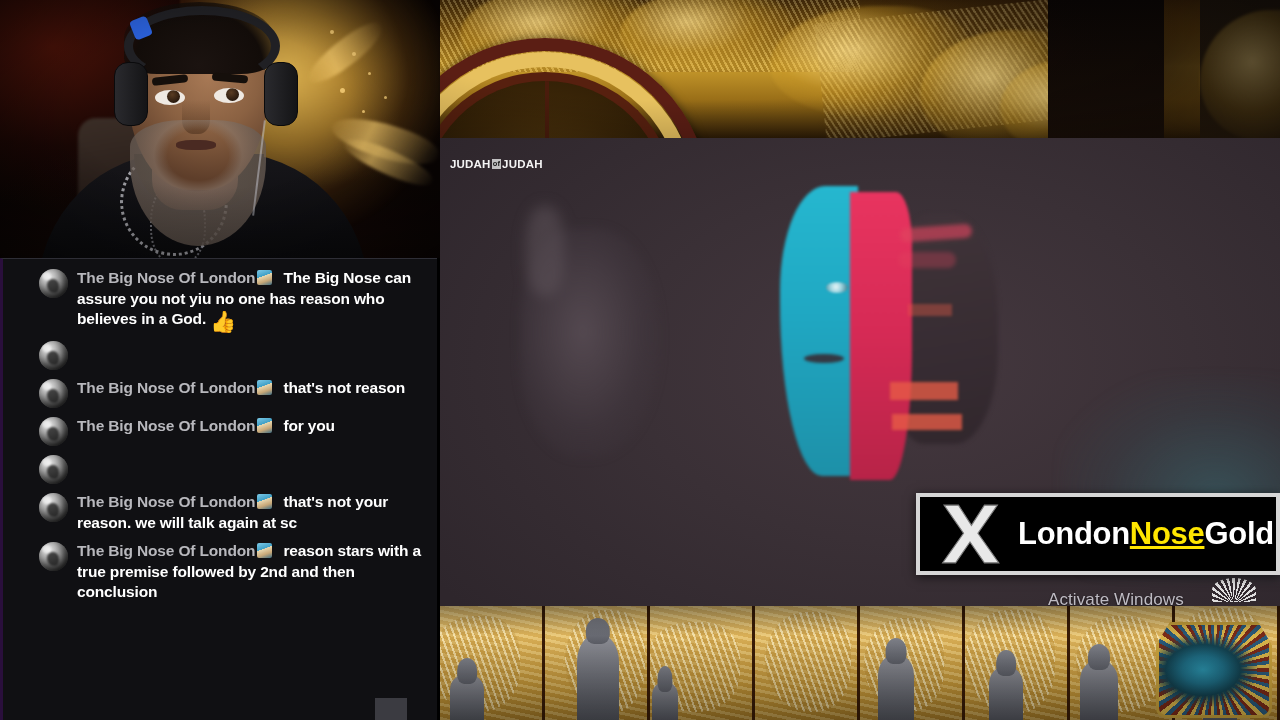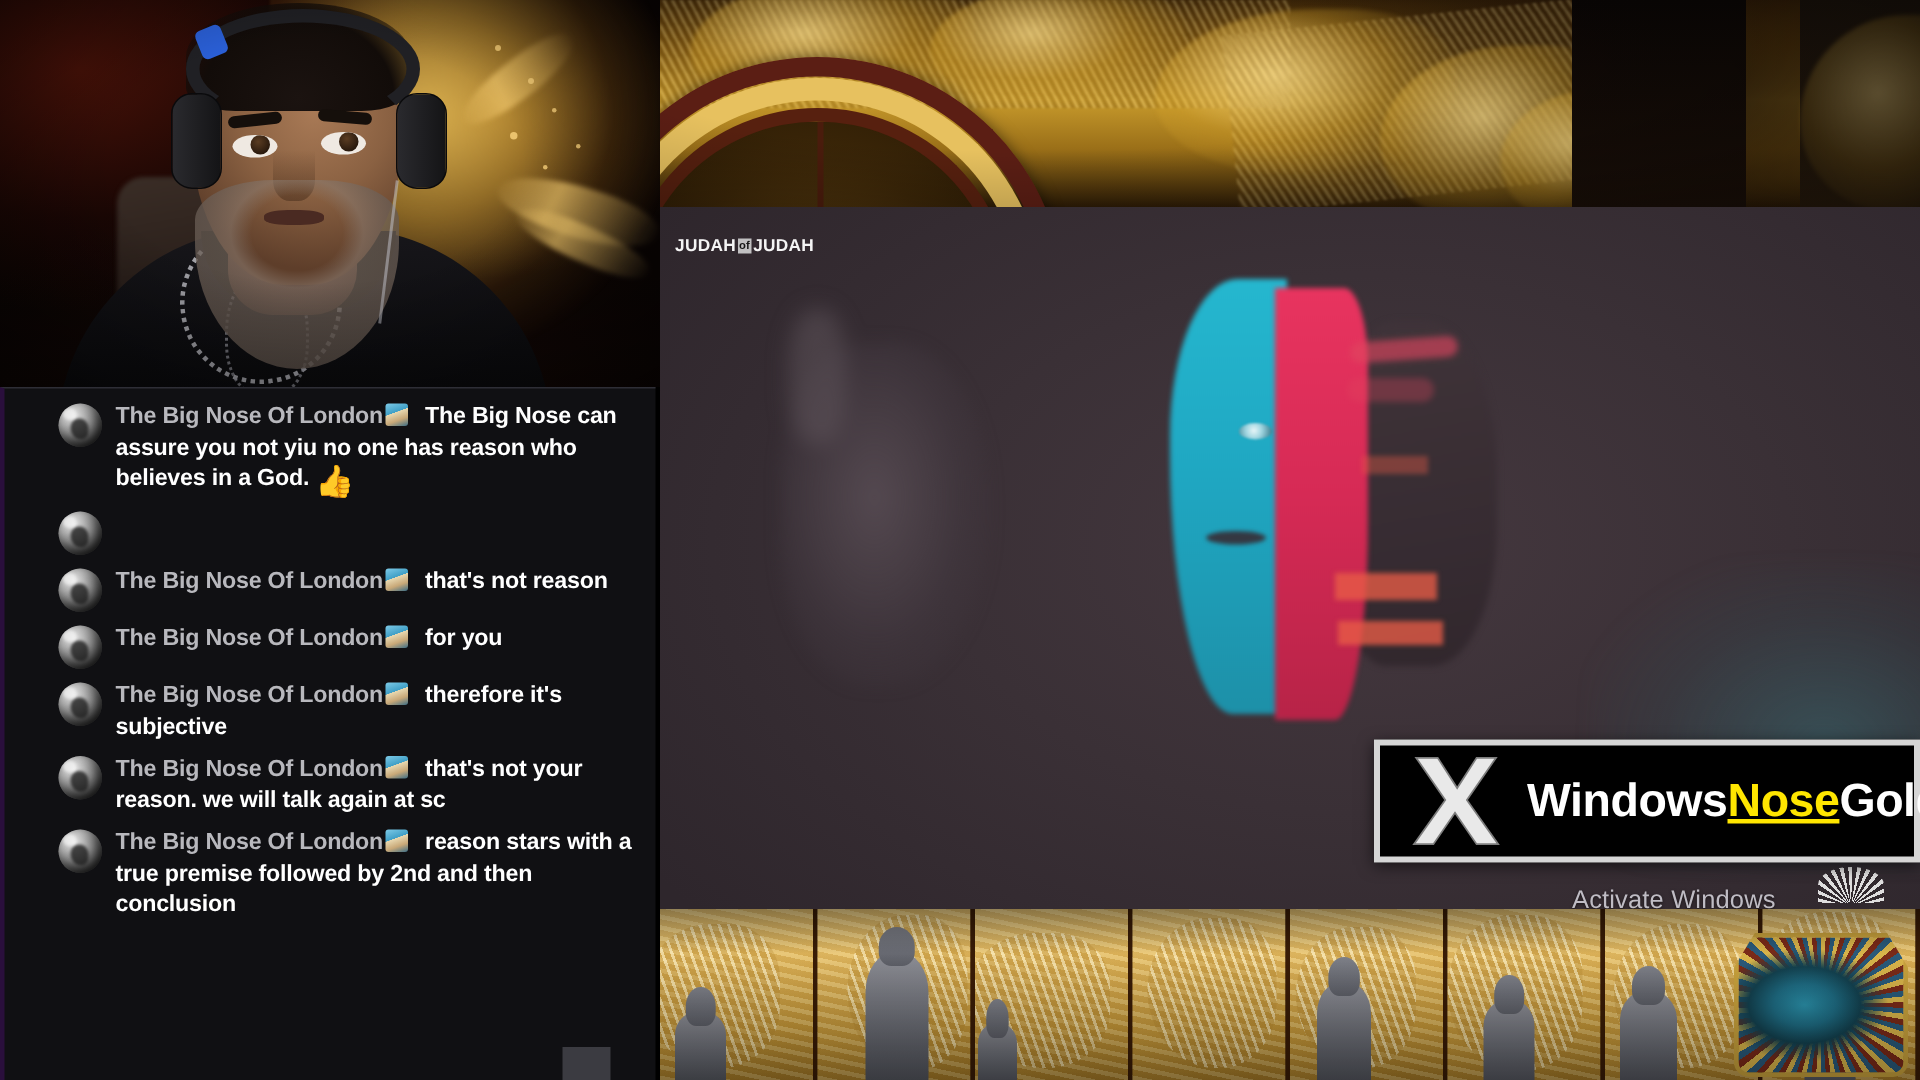--- a/index.html
+++ b/index.html
@@ -609,21 +609,20 @@
           <div class="msg">
             <div class="avatar"></div>
             <div class="msg-body"><span class="uname">The Big Nose Of London</span><span class="badge-emoji"></span><span class="sp"></span><span class="msg-text">that's not reason</span></div>
           </div>
           <div class="msg">
             <div class="avatar"></div>
             <div class="msg-body"><span class="uname">The Big Nose Of London</span><span class="badge-emoji"></span><span class="sp"></span><span class="msg-text">for you</span></div>
           </div>
           <div class="msg">
             <div class="avatar"></div>
-            <div class="msg-body"><span class="uname">The Big Nose Of London</span><span class="badge-emoji"></span><span class="sp"></span><span class="msg-text">therefore it's subjective</span></div>
           </div>
           <div class="msg">
             <div class="avatar"></div>
             <div class="msg-body"><span class="uname">The Big Nose Of London</span><span class="badge-emoji"></span><span class="sp"></span><span class="msg-text">that's not your reason. we will talk again at sc</span></div>
           </div>
           <div class="msg">
             <div class="avatar"></div>
             <div class="msg-body"><span class="uname">The Big Nose Of London</span><span class="badge-emoji"></span><span class="sp"></span><span class="msg-text">reason stars with a true premise followed by 2nd and then conclusion</span></div>
           </div>
         </div>
@@ -679,21 +678,21 @@
         <div class="mane"></div>
 
       </div>
 
       <div id="x-handle">
         <div id="x-logo">
           <svg viewBox="0 0 100 100" aria-hidden="true">
             <path d="M14 10 L34 10 L52 38 L70 10 L88 10 L61 49 L90 90 L70 90 L50 61 L30 90 L12 90 L41 49 Z" fill="#e9e9e9" stroke="#7d7d7d" stroke-width="1.6"></path>
           </svg>
         </div>
-        <div id="x-handle-text"><span>Windows</span><span class="gold">Nose</span><span>Gold</span></div>
+        <div id="x-handle-text"><span>London</span><span class="gold">Nose</span><span>Gold</span></div>
       </div>
     </div>
 
     <div id="gold-bottom">
       <div class="panel">
         <div class="feather" style="left:-10px;top:10px;width:90px;height:96px;"></div>
         <div class="statue" style="left:10px;width:34px;height:52px;">
             <div class="head2"></div>
           </div>
       </div>

